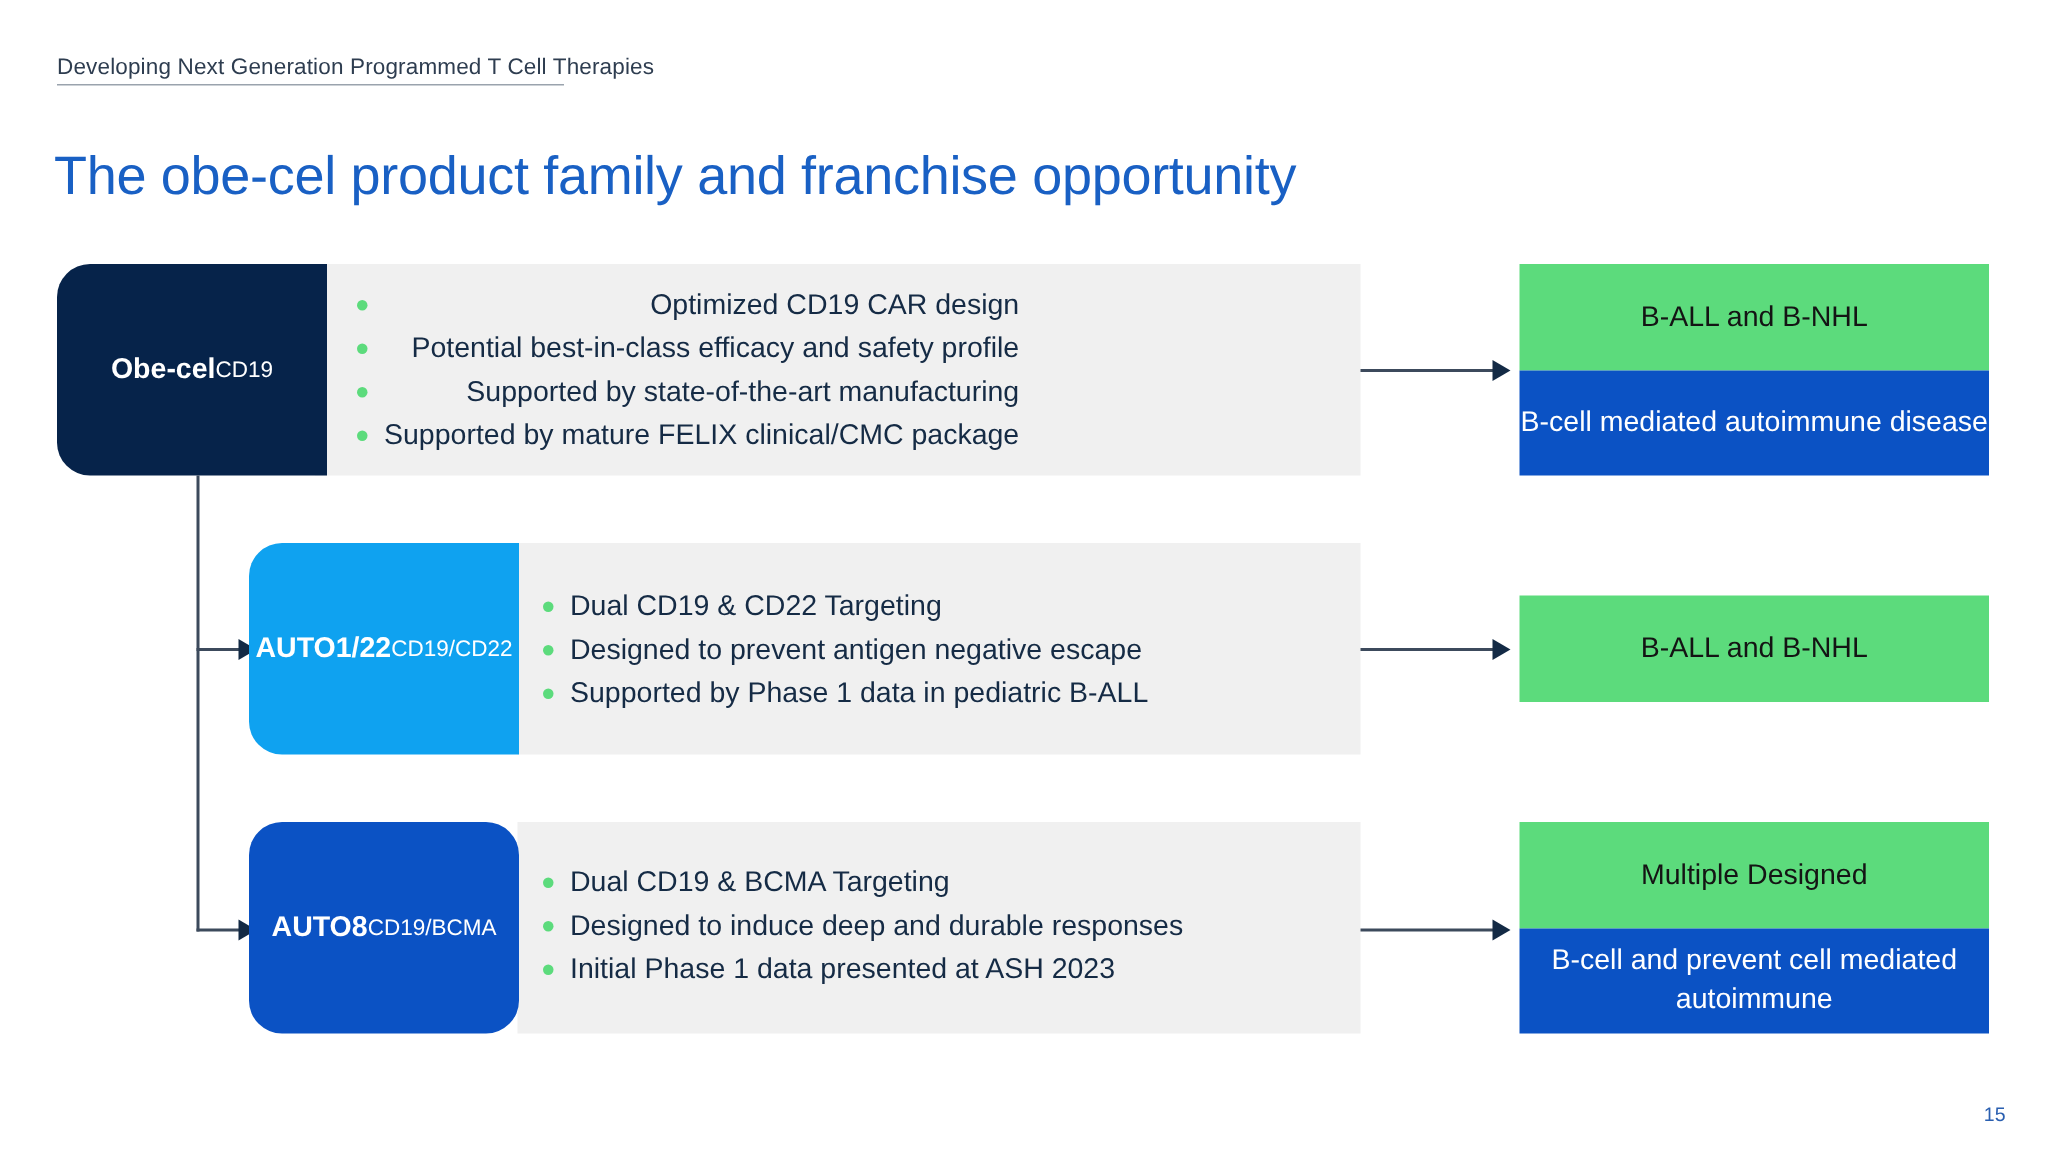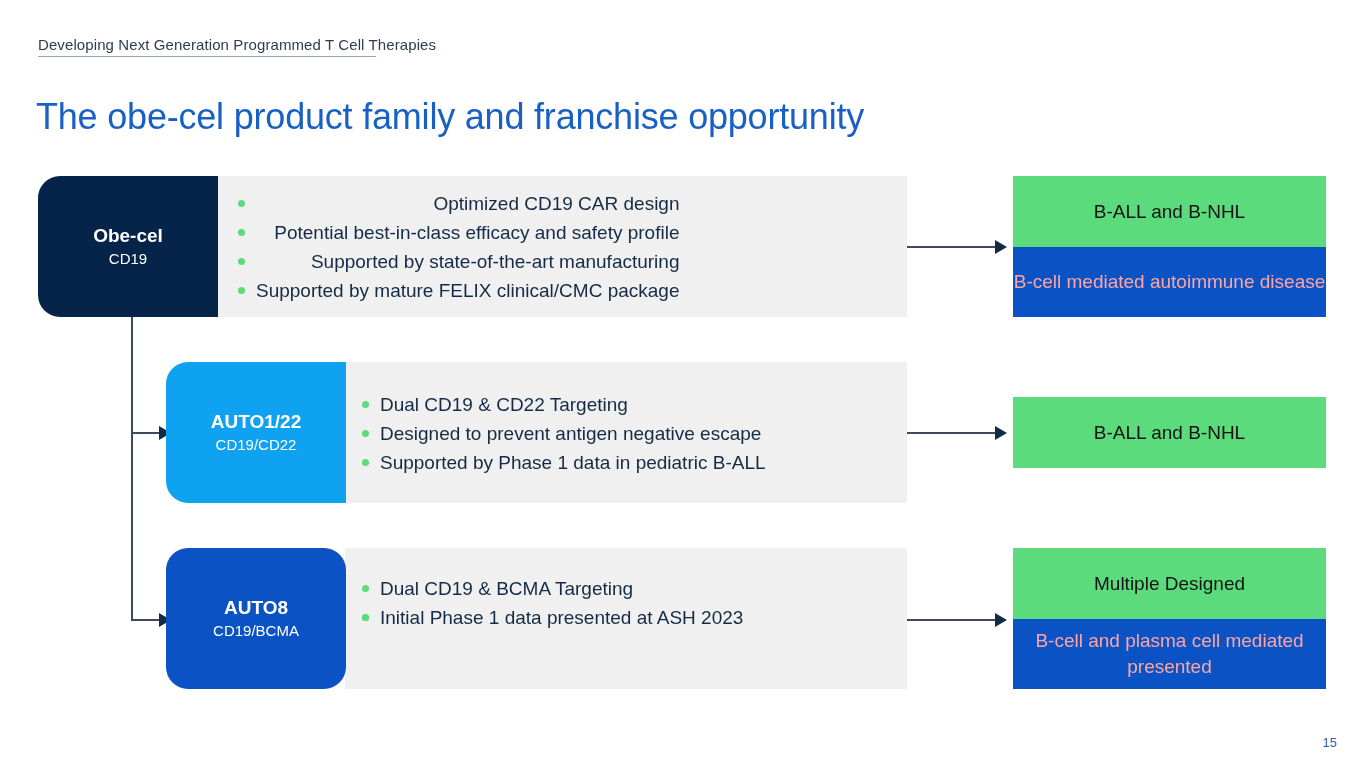--- a/index.html
+++ b/index.html
@@ -48,21 +48,21 @@
   .panel {
     position: absolute;
     background: #f0f0f0;
   }
 
   
   .chip {
     position: absolute;
     border-radius: 22px 0 0 22px;
     display: flex;
-    flex-direction: column;
+    flex-direction: row;
     align-items: center;
     justify-content: center;
     color: #ffffff;
     text-align: center;
   }
   .chip.navy  { background: #06234a; }
   .chip.cyan  { background: #0fa2f0; }
   .chip.blue  { background: #0b52c4; border-radius: 22px; }
   .chip-name {
     font-size: 19px;
@@ -105,21 +105,21 @@
   .outcome {
     position: absolute;
     display: flex;
     align-items: center;
     justify-content: center;
     text-align: center;
     font-size: 19px;
     line-height: 26px;
   }
   .outcome.green { background: #5cdb7c; color: #141414; }
-  .outcome.blue  { background: #0b52c4; color: #fca5a5; }
+  .outcome.blue  { background: #0b52c4; color: #ffffff; }
 
   
   .hline {
     position: absolute;
     height: 2px;
     background: #3c4a5c;
   }
   .vline {
     position: absolute;
     width: 2px;
@@ -203,27 +203,27 @@
 
 <div class="panel" style="left:345px; top:548px; width:562px; height:141px;"></div>
 
 <div class="chip blue" style="left:166px; top:548px; width:180px; height:141px;">
   <div class="chip-name">AUTO8</div>
   <div class="chip-sub">CD19/BCMA</div>
 </div>
 
 <ul class="bullets" style="left:360px; top:574px;">
   <li><span class="dot"></span><span>Dual CD19 &amp; BCMA Targeting</span></li>
-  <li><span class="dot"></span></li>
+  <li><span class="dot"></span><span>Designed to induce deep and durable responses</span></li>
   <li><span class="dot"></span><span>Initial Phase 1 data presented at ASH 2023</span></li>
 </ul>
 
 <div class="hline" style="left:907px; top:619px; width:90px;"></div>
 <div class="arrowhead" style="left:995px; top:613px;"></div>
 
 <div class="outcome green" style="left:1013px; top:548px; width:313px; height:71px;">
   <span>Multiple Designed</span>
 </div>
 <div class="outcome blue" style="left:1013px; top:619px; width:313px; height:70px;">
-  <span>B-cell and plasma cell mediated presented</span>
+  <span>B-cell and prevent cell mediated autoimmune</span>
 </div>
 
 <div class="page-num">15</div>
 
 </body></html>

